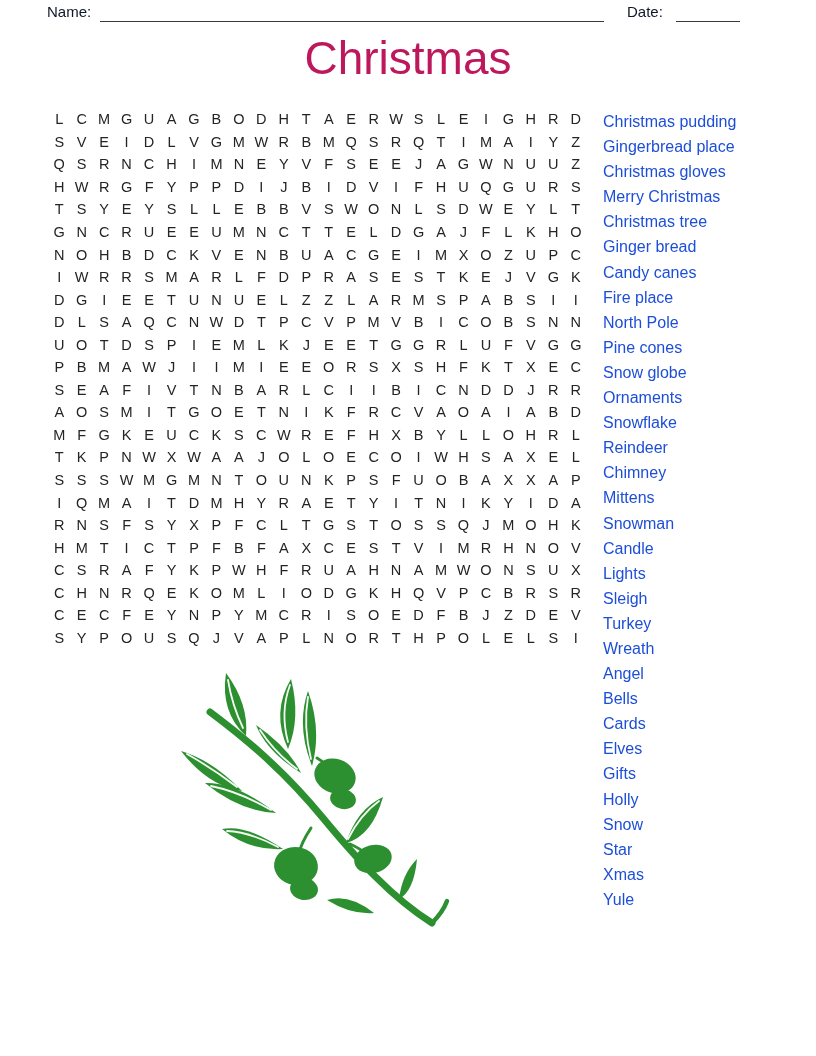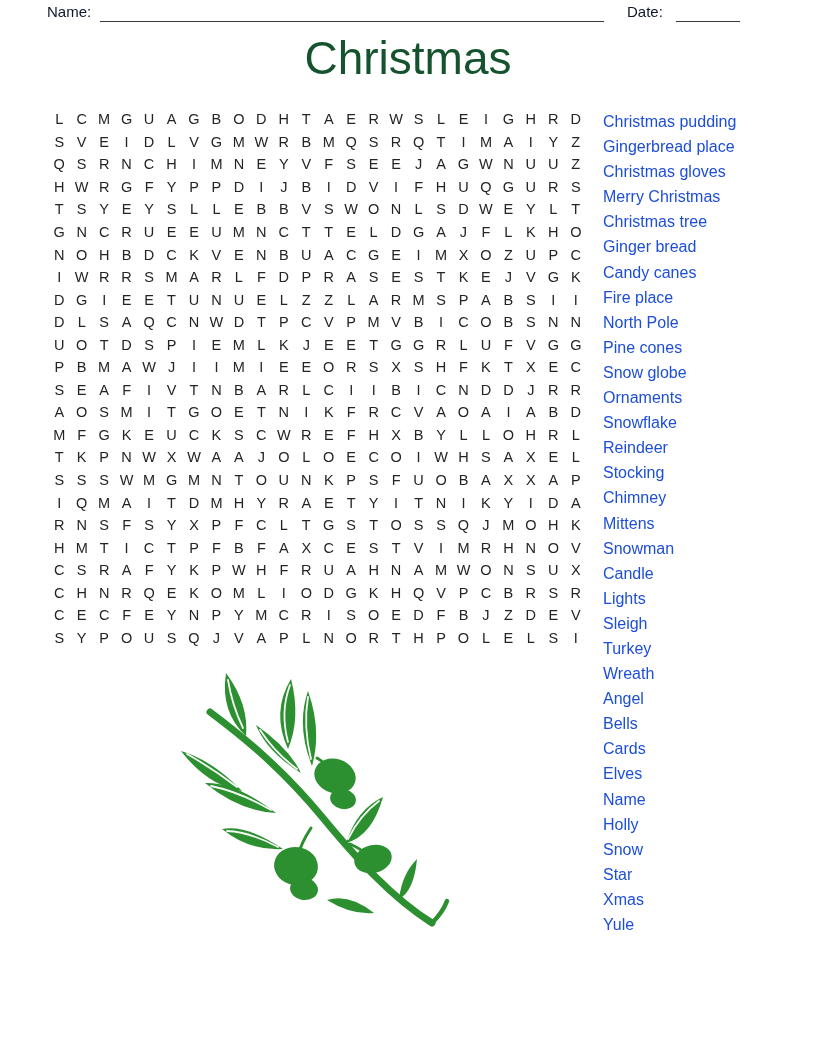--- a/index.html
+++ b/index.html
@@ -9,21 +9,21 @@
     -webkit-font-smoothing:antialiased;
   }
   .hdr-label{position:absolute;top:3px;font-size:15px;color:#0f172a;line-height:18px;}
   #name-label{left:47px;}
   #date-label{left:627px;}
   .blank-line{position:absolute;top:0;height:21px;border-bottom:1.6px solid #3a3a3a;}
   #name-line{left:100px;width:504px;}
   #date-line{left:676px;width:64px;}
   .title{
     position:absolute;top:33px;left:0;width:816px;margin:0;
-    text-align:center;font-size:46px;font-weight:400;color:#14532d;
+    text-align:center;font-size:46px;font-weight:400;color:#be185d;
     line-height:1.1;letter-spacing:0px;
   }
   .grid{
     position:absolute;left:48px;top:108px;width:539px;height:542px;
     display:grid;grid-template-columns:repeat(24,1fr);grid-auto-rows:22.55px;
   }
   .grid-cell{
     display:flex;align-items:center;justify-content:center;
     font-size:14.5px;color:#242424;font-weight:400;
   }
@@ -637,34 +637,33 @@
       <li>Christmas tree</li>
       <li>Ginger bread</li>
       <li>Candy canes</li>
       <li>Fire place</li>
       <li>North Pole</li>
       <li>Pine cones</li>
       <li>Snow globe</li>
       <li>Ornaments</li>
       <li>Snowflake</li>
       <li>Reindeer</li>
-      <li>Stocking</li>
       <li>Chimney</li>
       <li>Mittens</li>
       <li>Snowman</li>
       <li>Candle</li>
       <li>Lights</li>
       <li>Sleigh</li>
       <li>Turkey</li>
       <li>Wreath</li>
       <li>Angel</li>
       <li>Bells</li>
       <li>Cards</li>
       <li>Elves</li>
-      <li>Name</li>
+      <li>Gifts</li>
       <li>Holly</li>
       <li>Snow</li>
       <li>Star</li>
       <li>Xmas</li>
       <li>Yule</li>
     </ul>
 
   <svg class="branch" viewBox="0 0 300 280" aria-hidden="true">
 
     <path class="strokepart" stroke-width="7" d="M 50 52 C 90 82, 125 112, 163 158 C 196 198, 232 238, 272 263"></path>

